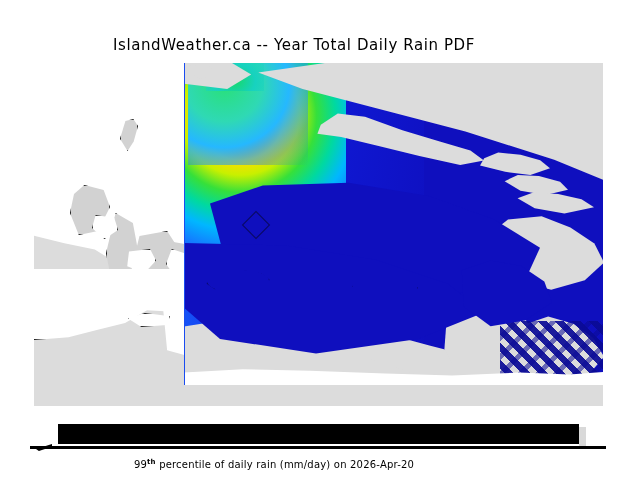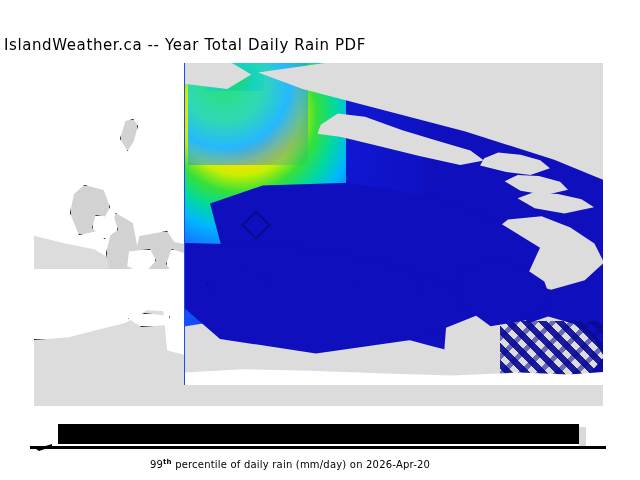--- a/index.html
+++ b/index.html
@@ -19,23 +19,24 @@
     position: absolute;
     left: 0; top: 0;
     width: 640px;
     height: 480px;
     background: #ffffff;
   }
 
   
   #title {
     position: absolute;
-    left: 4px;
+    left: 16px;
     top: 36px;
     width: 556px;
+    text-align: center;
     font-family: "DejaVu Sans", sans-serif;
     font-size: 15px;
     letter-spacing: 0.6px;
     color: #000000;
     white-space: pre;
   }
 
   
   #map-figure {
     position: absolute;
@@ -218,21 +219,20 @@
     position: absolute;
     left: 0;
     top: 458px;
     width: 548px;
     text-align: center;
     font-family: "DejaVu Sans", sans-serif;
     font-size: 10px;
     color: #000000;
     letter-spacing: 0.2px;
     white-space: pre;
-    margin-left: 16px;
   }
   #caption sup {
     font-size: 7px;
     vertical-align: super;
     font-weight: bold;
   }
 </style>
 </head>
 <body>
 

